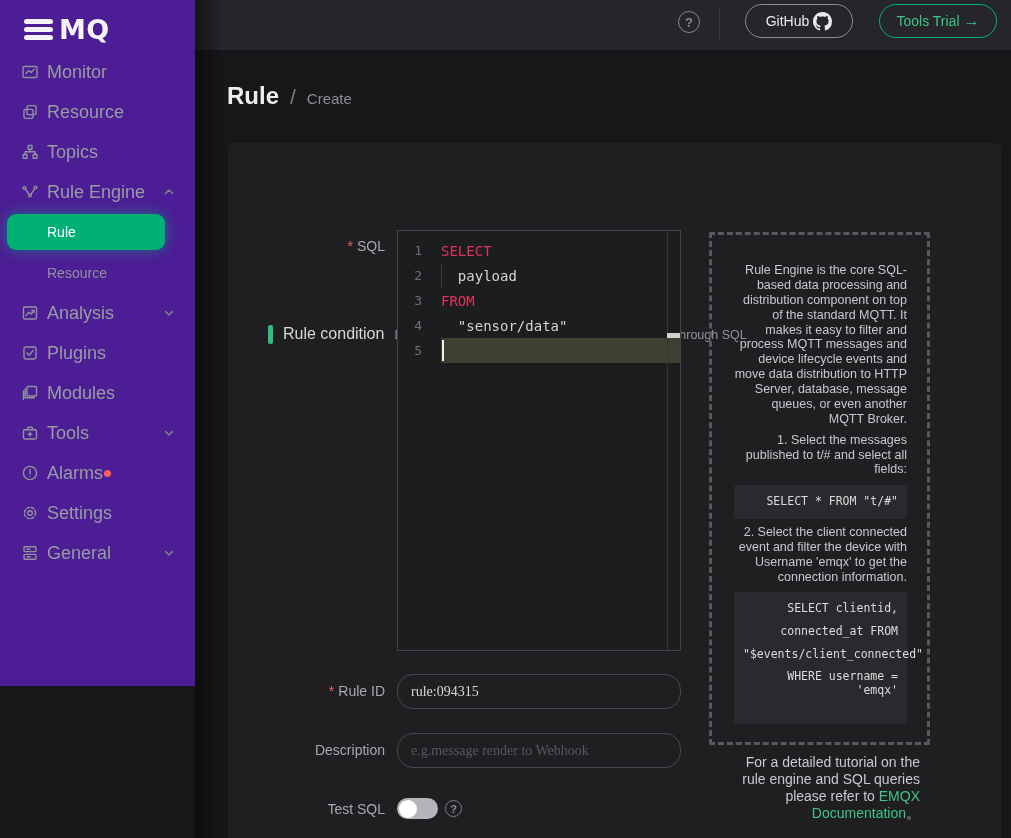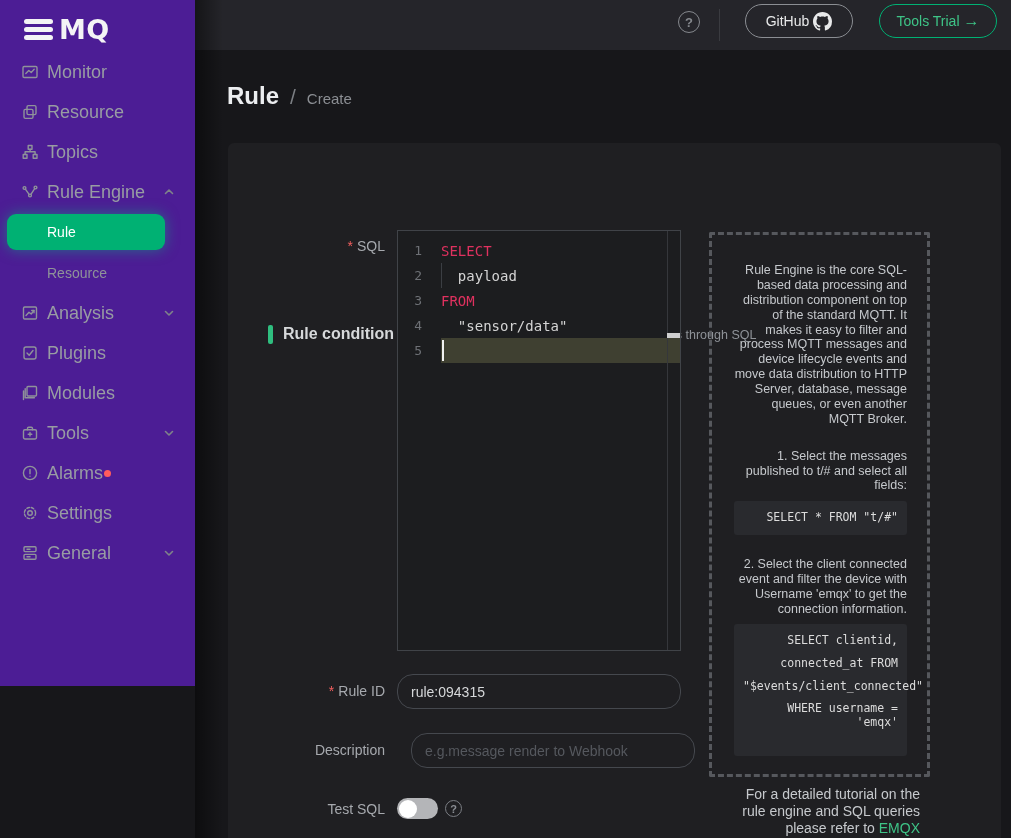--- a/index.html
+++ b/index.html
@@ -52,21 +52,21 @@
   .bc-root { color:#eceef0; font-size:24px; font-weight:600; }
   .bc-sep  { color:#7c7f84; font-size:21px; }
   .bc-cur  { color:#8b8e93; font-size:15px; }
 
   .card { position:absolute; left:228px; top:143px; width:773px; height:720px;
           background:#1f1f22; border-radius:6px; z-index:1; }
 
   .sec-head { position:absolute; left:40px; top:182px; display:flex; align-items:baseline; }
   .sec-bar { width:5px; height:19px; background:#2fbe7f; border-radius:2px;
              align-self:center; margin-right:10px; }
-  .sec-title { color:#d6d8da; font-size:16px;font-weight:bold; }
+  .sec-title { color:#d6d8da; font-size:16px; }
   .sec-sub { color:#8f9399; font-size:12.5px; margin-left:10px; }
 
   .frm-label { position:absolute; width:157px; text-align:right; color:#a6a9ae;
              font-size:14px; }
   .req-star { color:#f35f5f; margin-right:4px; }
 
   
   .editor { position:absolute; left:169px; top:87px; width:284px; height:421px;
             background:#1c1d1f; border:1px solid #404348; }
   .ed-lines { position:relative; padding-top:7px; }
@@ -84,35 +84,35 @@
   .ed-scrollcol { position:absolute; top:0; right:0; width:13px; height:100%;
              border-left:1px solid #35373b; }
   .ed-marker { position:absolute; right:0; top:102px; width:13px; height:5px;
              background:#cfcfcf; }
 
   
   .help-wrap { position:absolute; left:481px; top:89px; width:221px;text-align:right; }
   .help-panel { border:3px dashed #56585d; border-radius:2px;
              padding:28px 20px 18px 22px; color:#c6c9cd; font-size:12.5px;
              line-height:1.19; }
-  .help-step { margin-top:22px; }
+  .help-step { margin-top:6px; }
   .help-code { margin-top:8px; background:#292a2e; border-radius:3px;
              padding:10px 9px; font-family:"DejaVu Sans Mono", monospace;
              font-size:11.5px; color:#dcdcdc; }
   .help-code.multi div { margin-bottom:9px; }
   .help-code.multi div:last-child { margin-bottom:16px; }
   .help-footer { margin-top:9px; padding-left:22px; padding-right:10px;
              color:#c6c9cd; font-size:14px; line-height:1.23; }
   .doc-link { color:#3ec487; cursor:pointer; }
 
   
   .frm-input { position:absolute; left:169px; width:284px; height:35px;
              background:transparent; border:1px solid #45484e; border-radius:16px;
              color:#d6d8da; font-size:14px; padding:0 13px;
-             font-family:Liberation Sans, sans-serif; outline:none; }
+             font-family:Liberation Serif, serif; outline:none; }
   .frm-input::placeholder { color:#55585e; }
 
   
   .switch { position:absolute; left:169px; top:655px; width:41px; height:21px;
              background:#b4b5b8; border-radius:11px; cursor:pointer; }
   .switch .knob { position:absolute; left:1.5px; top:1.5px; width:18px; height:18px;
              background:#fff; border-radius:50%; }
   .q-help { position:absolute; left:217px; top:657px; width:17px; height:17px;
              border:1.6px solid #7b7e84; border-radius:50%; color:#8a8d93;
              font-size:11px; font-weight:bold; display:flex; align-items:center;
@@ -366,21 +366,21 @@
         <div>WHERE username = 'emqx'</div>
       </div>
     </div>
     <div class="help-footer"><span>For a detailed tutorial on the rule engine and SQL queries please refer to </span><span class="doc-link">EMQX Documentation</span><span>。</span></div>
   </div>
 
   <div class="frm-label" style="top:540px;"><span class="req-star">*</span><span>Rule ID</span></div>
   <input class="frm-input" style="top: 531px;" value="rule:094315">
 
   <div class="frm-label" style="top:599px;">Description</div>
-  <input class="frm-input" style="top: 590px; margin-left: 14px;" placeholder="e.g.message render to Webhook">
+  <input class="frm-input" style="top: 590px;" placeholder="e.g.message render to Webhook">
 
   <div class="frm-label" style="top:658px;">Test SQL</div>
   <div class="switch">
     <div class="knob"></div>
   </div>
   <div class="q-help">?</div>
 
 </div>
 
 </body></html>

